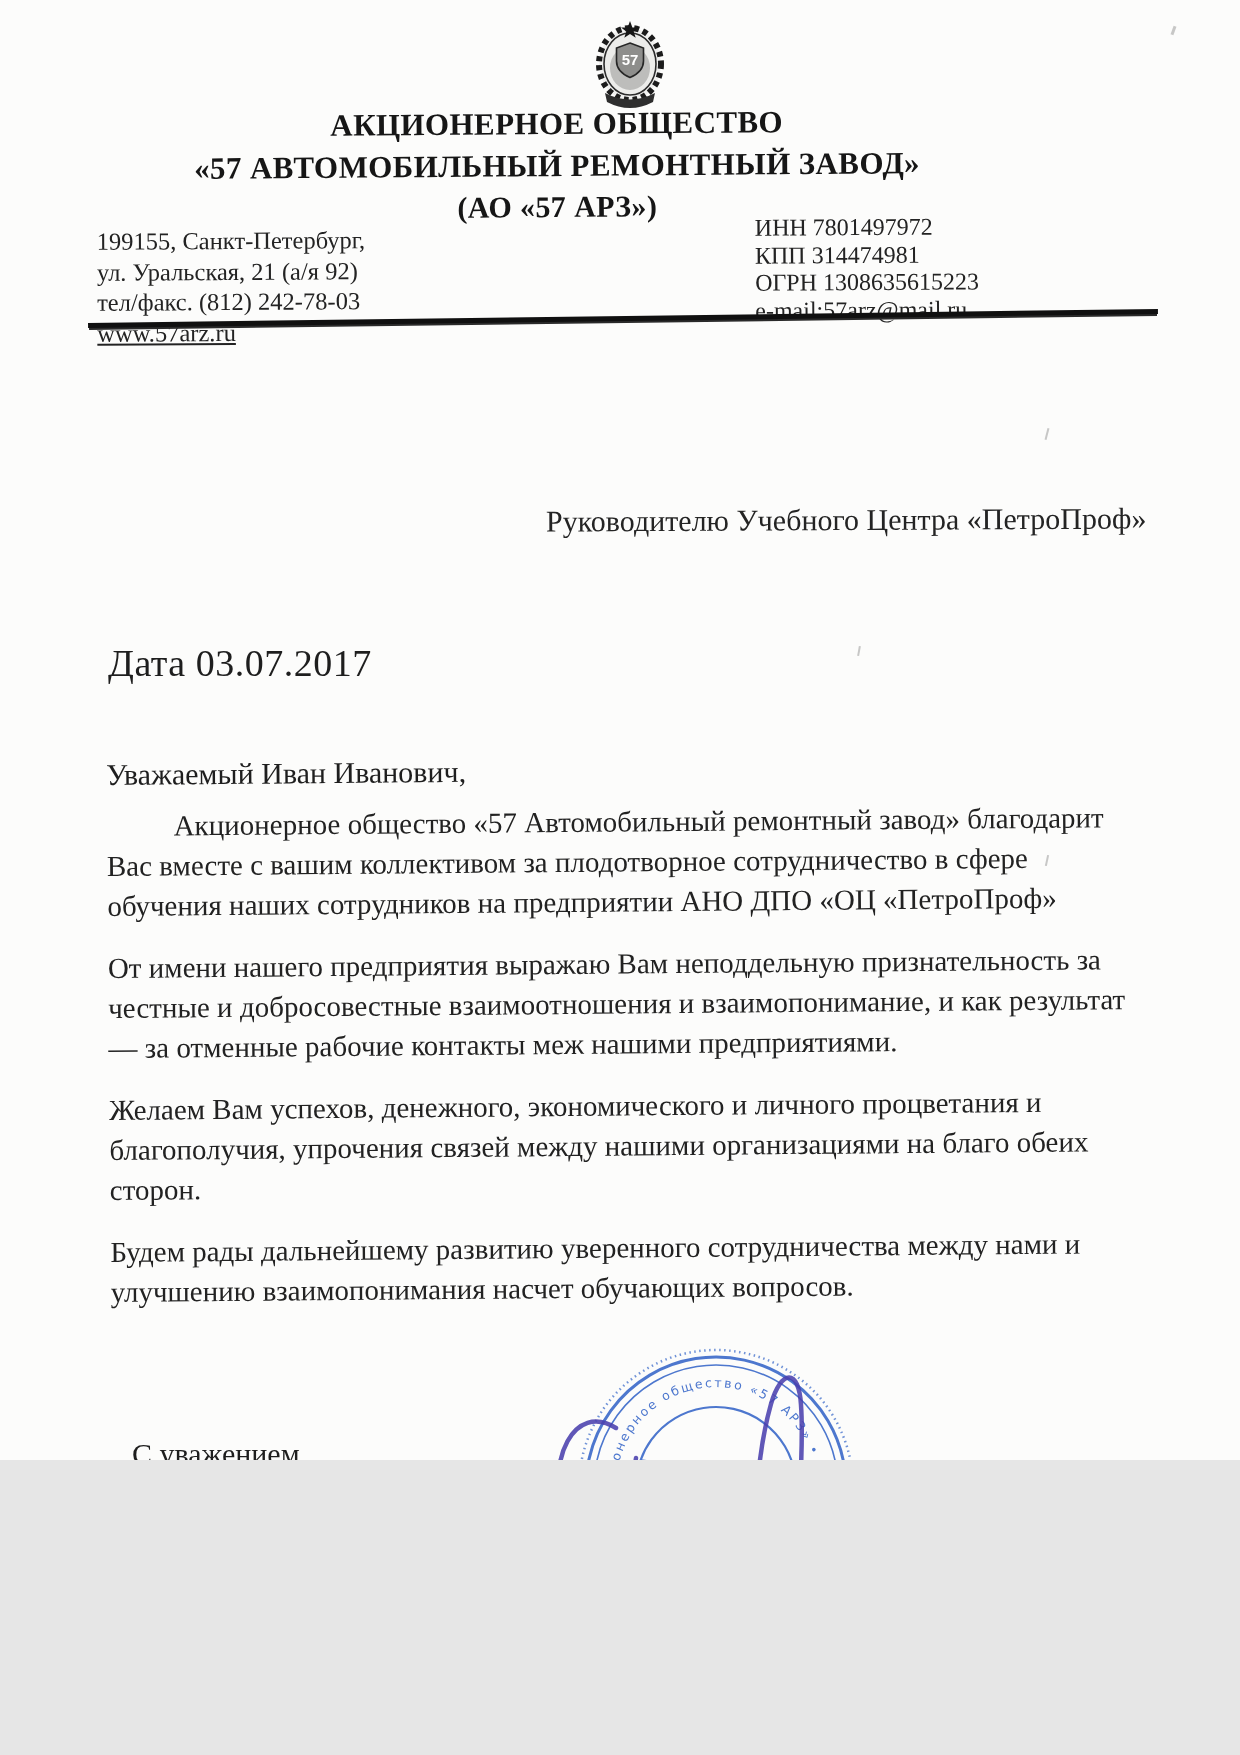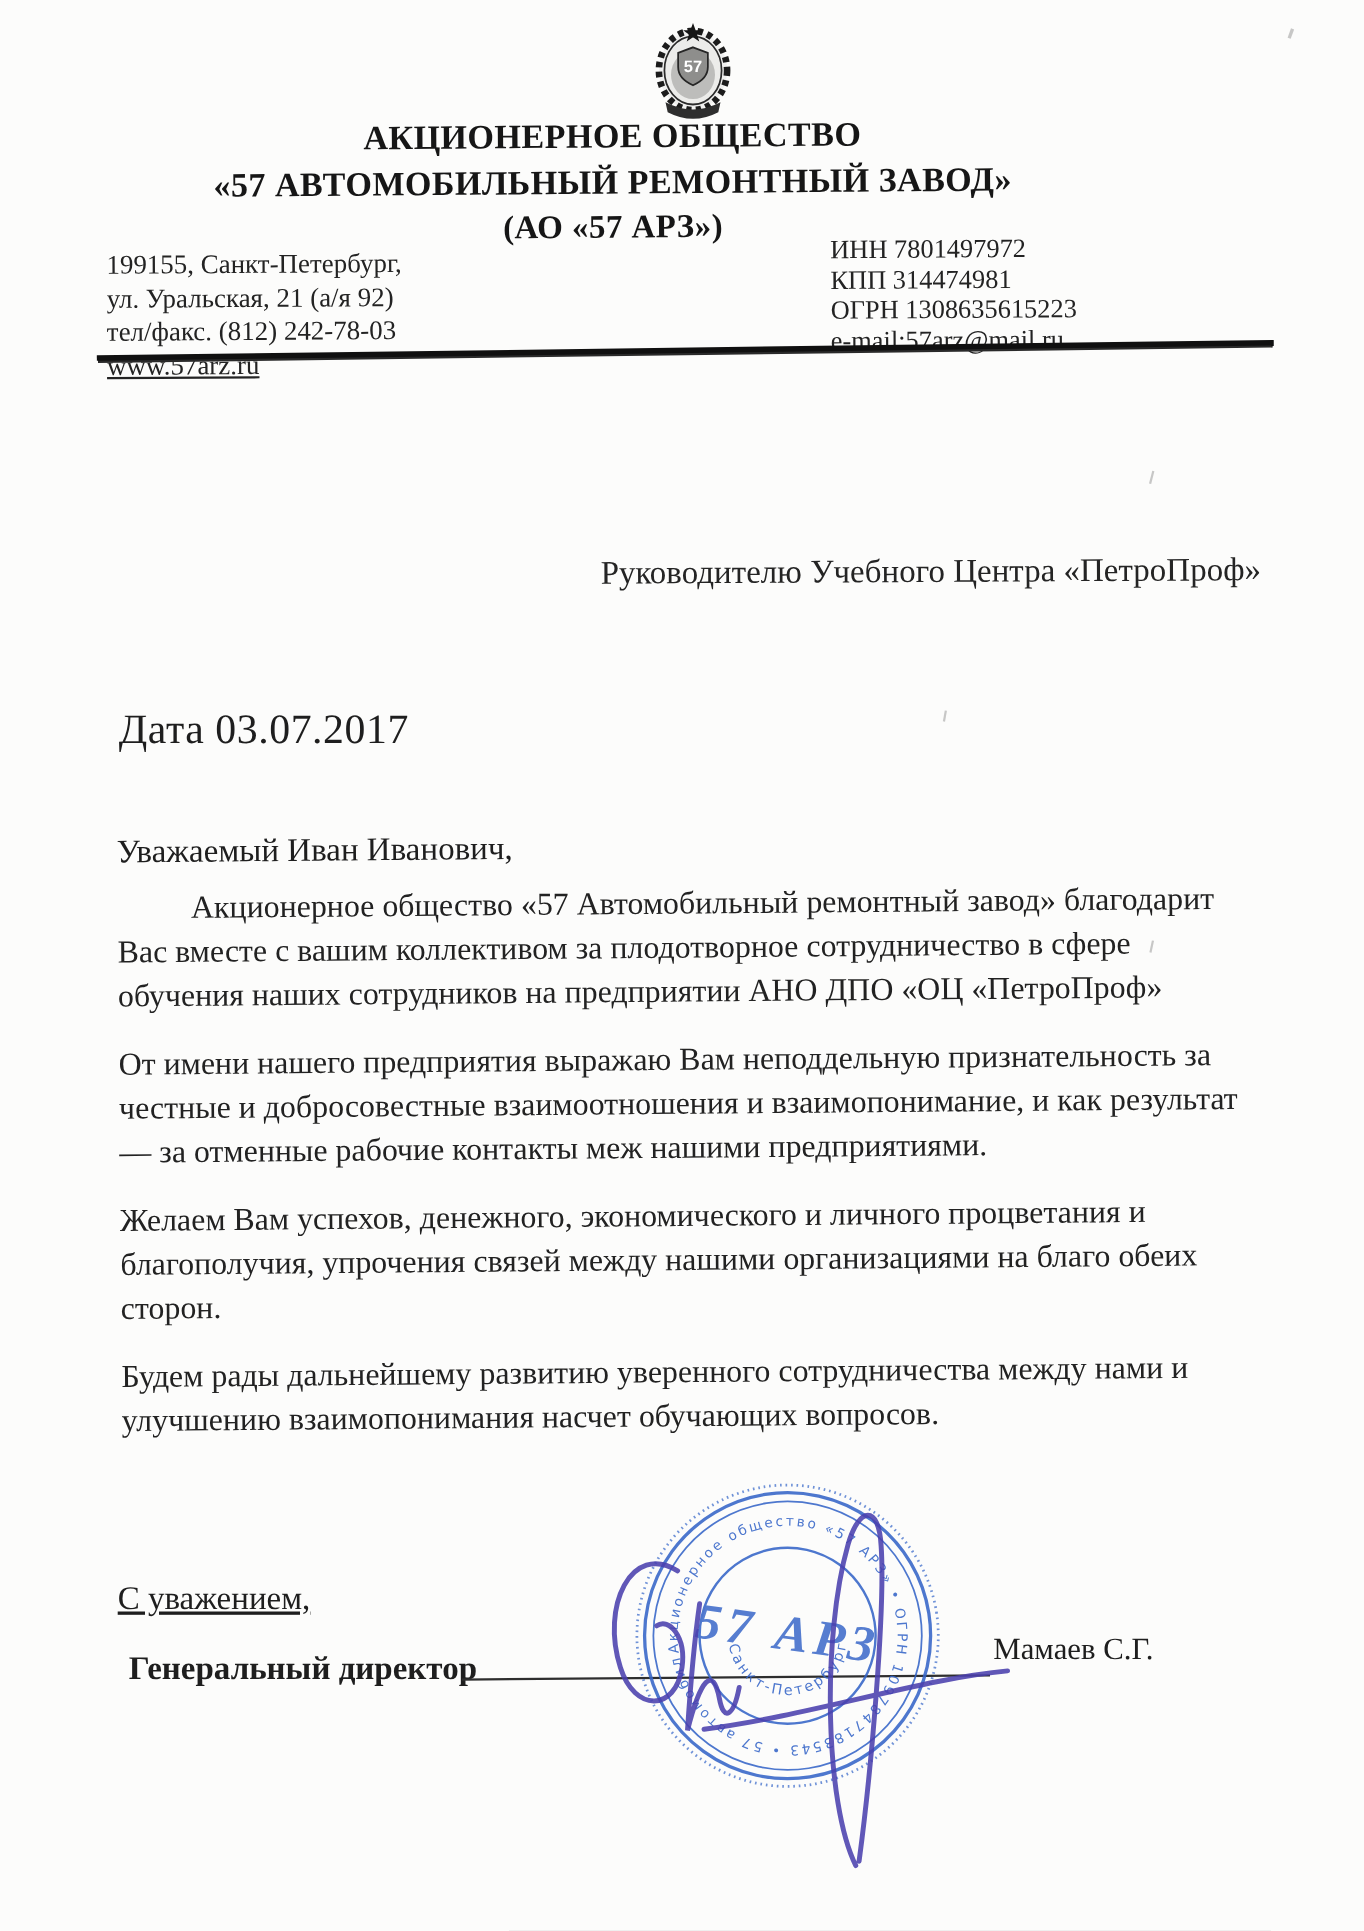--- a/index.html
+++ b/index.html
@@ -1,17 +1,17 @@
 <!DOCTYPE html>
 <html><head>
 <meta charset="utf-8">
 <style>
   html,body{margin:0;padding:0;background:#e6e6e6;}
   .page{
-    position:relative;width:1240px;height:1755px;margin:0 auto;
+    position:relative;width:1240px;height:1460px;margin:0 auto;
     background:#fcfcfb;overflow:hidden;
     font-family:"Liberation Serif","DejaVu Serif",serif;color:#1e1e1e;
   }
   .abs{position:absolute;}
   
   .org-title{left:95px;width:924px;text-align:center;transform:rotate(-0.45deg);}
   .org-line{font-weight:bold;color:#161616;letter-spacing:.4px;}
   .org-line1{font-size:31px;}
   .org-line2{font-size:31px;}
   .org-line3{font-size:30px;}
@@ -22,21 +22,21 @@
   .head-rule{left:88px;top:316px;width:1070px;height:5px;background:#101010;transform:rotate(-0.75deg);box-shadow:0 3px 0 -1px #2a2a2a;}
   
   .addressee{top:503px;right:94px;font-size:30px;color:#242424;transform:rotate(-0.3deg);}
   .date-line{left:108px;top:641px;font-size:38px;letter-spacing:.5px;}
   .body-block{left:106px;top:758px;width:1060px;transform:rotate(-0.5deg);transform-origin:0 0;}
   .salutation{font-size:30px;margin:0 0 10px 0;}
   .para{font-size:29px;line-height:40px;margin:14px 0 22px 0;color:#222;}
   .para .ln{display:block;}
   .indent{text-indent:67px;}
   
-  .regards{left:107px;top:1437px;font-size:30px;text-decoration:underline;}
+  .regards{left:132px;top:1437px;font-size:30px;text-decoration:underline;}
   .position{left:117px;top:1500px;font-size:30px;font-weight:bold;}
   .sig-line{left:420px;top:1524px;width:480px;height:0;border-top:2px solid #2e2e2e;transform:rotate(-0.45deg);}
   .signer{left:903px;top:1484px;font-size:28px;}
   
   .stamp-wrap{left:520px;top:1310px;width:600px;height:420px;pointer-events:none;}
   
   .speck{background:#9a9a9a;opacity:.55;}
 </style>
 </head>
 <body>

